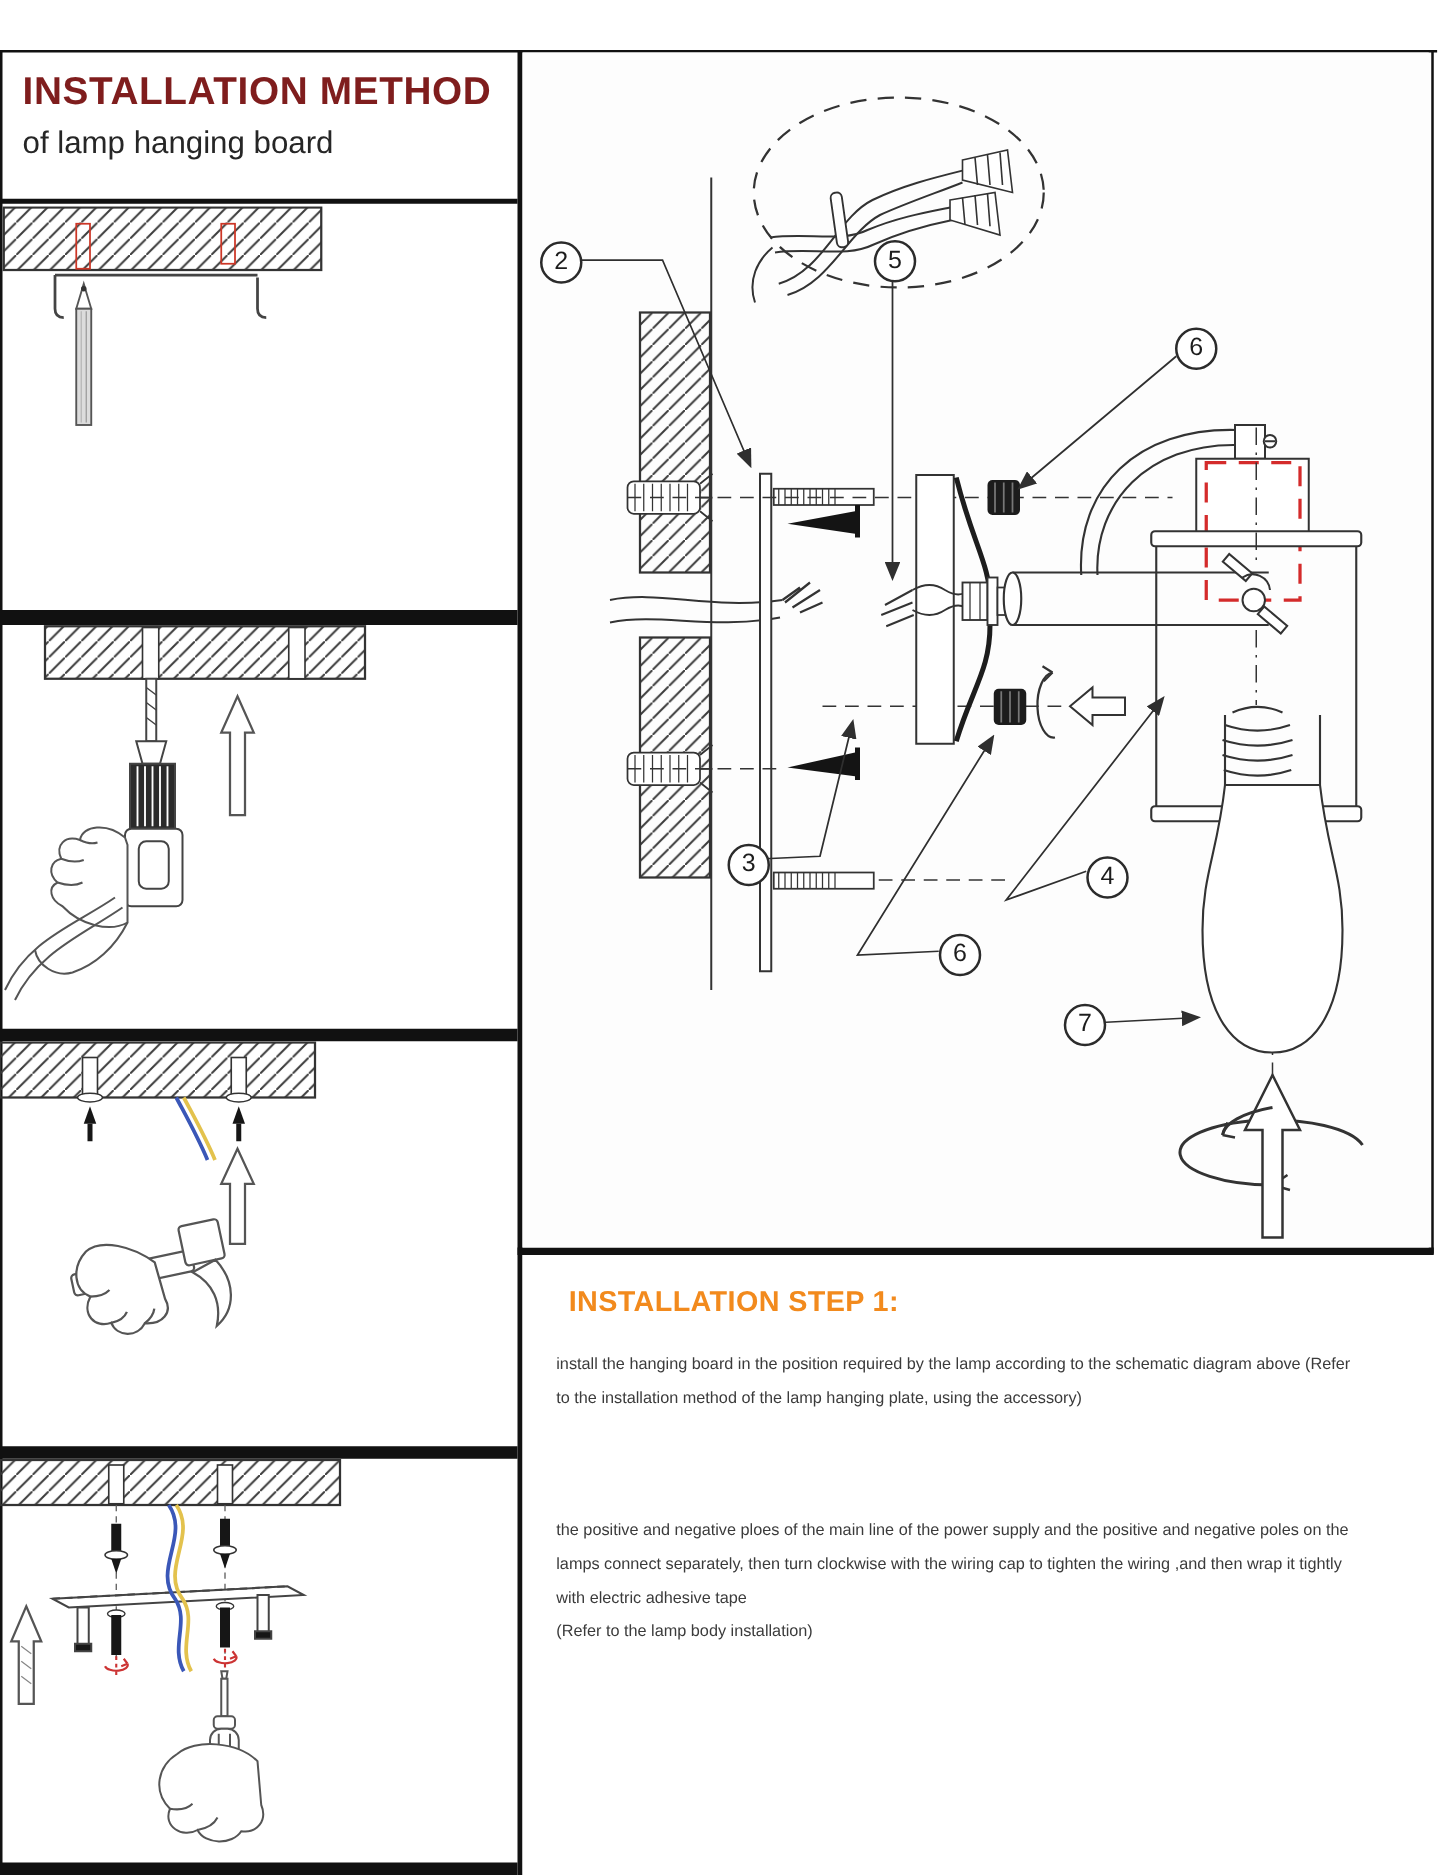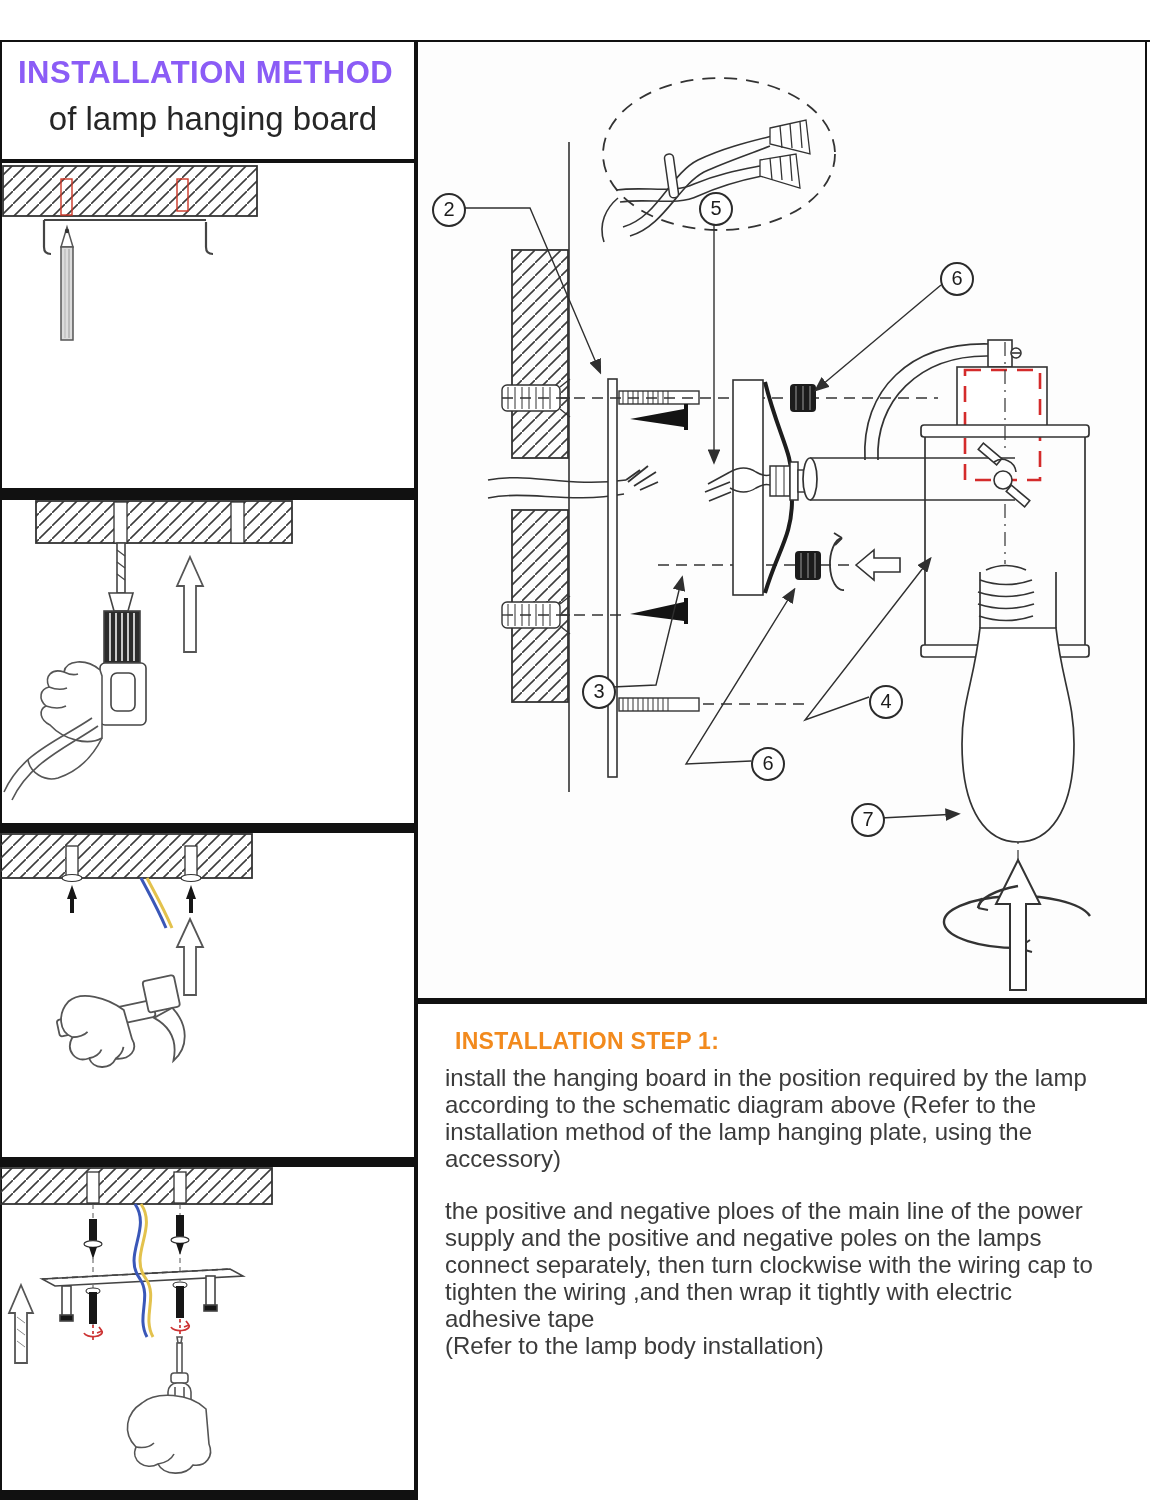--- a/index.html
+++ b/index.html
@@ -10,30 +10,30 @@
   .vdivider{position:absolute;left:414px;top:40px;width:4px;height:1460px;background:#111;}
   .rightborder{position:absolute;left:1143px;top:40px;width:4px;height:963px;background:#111;}
   .diag-bottom{position:absolute;left:414px;top:998px;width:733px;height:6px;background:#111;}
   .sep{position:absolute;left:0;width:414px;background:#111;}
   .sep1{top:159px;height:4px;}
   .sep2{top:488px;height:12px;}
   .sep3{top:823px;height:10px;}
   .sep4{top:1157px;height:10px;}
   .sep5{top:1490px;height:10px;}
   .title-block{position:absolute;left:18px;top:55px;width:390px;}
-  .title{font-size:31px;font-weight:bold;color:#8b5cf6;letter-spacing:0.5px;white-space:nowrap;}
-  .subtitle{font-size:33px;color:#262626;margin-top:9px;text-align:center;}
+  .title{font-size:31px;font-weight:bold;color:#7f1d1d;letter-spacing:0.5px;white-space:nowrap;}
+  .subtitle{font-size:25px;color:#262626;margin-top:9px;}
   .panel{position:absolute;left:0;width:417px;}
   .diagram-box{position:absolute;left:418px;top:42px;width:727px;height:956px;background:#fdfdfd;}
   .co{position:absolute;width:30px;height:30px;border:2px solid #2b2b2b;border-radius:50%;
       background:#fff;font-size:20px;line-height:29px;text-align:center;color:#1d1d1d;z-index:5;}
   .steps{position:absolute;left:418px;top:1004px;width:732px;height:612px;background:#fff;}
   .step{position:absolute;left:27px;width:660px;}
   .step-h{font-size:23px;font-weight:bold;color:#f28a1d;padding-left:10px;letter-spacing:0.3px;}
-  .step-b{margin-top:9px;font-size:24px;line-height:27px;color:#3b3b3b;white-space:pre-line;width:648px;}
+  .step-b{margin-top:22px;font-size:13px;line-height:27px;color:#3b3b3b;white-space:pre-line;width:648px;}
   .s1{top:24px;} .s2{top:184px;} .s3{top:380px;}
   svg{position:absolute;left:0;top:0;}
 </style>
 </head>
 <body>
 
 <div class="page">
 
   <div class="topline"></div>
   <div class="leftborder"></div>

